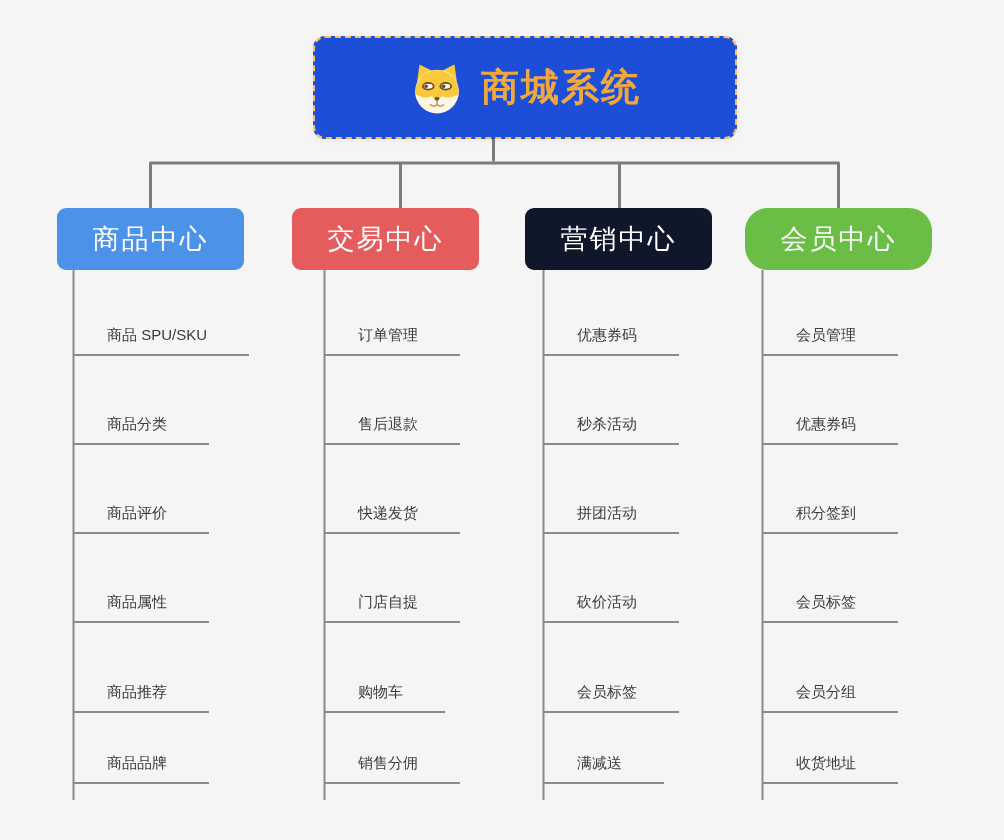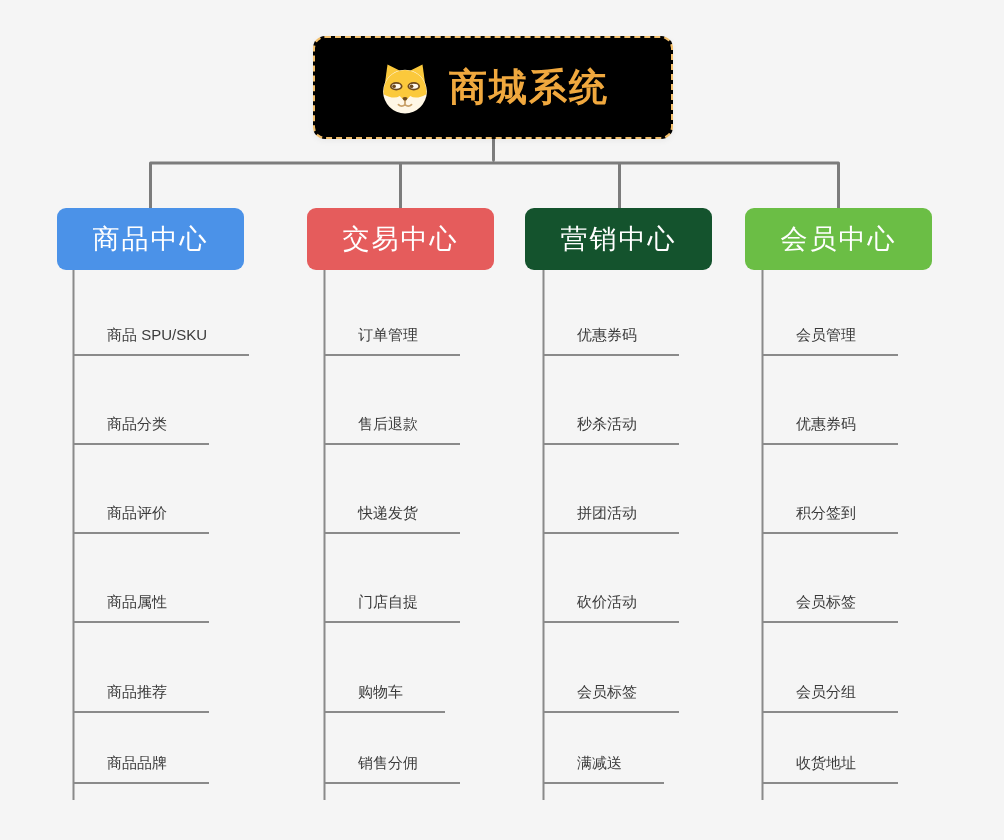--- a/index.html
+++ b/index.html
@@ -8,42 +8,42 @@
     font-family: "Liberation Sans", "DejaVu Sans", sans-serif;
     width: 1004px; height: 840px; position: relative; overflow: hidden;
   }
   .canvas { position: absolute; inset: 0; width: 1004px; height: 840px; }
 
   
   .connectors { position: absolute; left: 0; top: 0; pointer-events: none; }
 
   
   .root-node {
-    position: absolute; left: 313px; top: 36px; width: 360px; height: 103px;
-    background: #000000; border: 2px dashed #f3c06d; border-radius: 12px;
+    position: absolute; left: 313px; top: 36px; width: 424px; height: 103px;
+    background: #1d4ed8; border: 2px dashed #f3c06d; border-radius: 12px;
     display: flex; align-items: center; justify-content: center;
     box-shadow: 0 2px 6px rgba(0,0,0,0.05);
   }
   .root-node .dog-icon { width: 56px; height: 56px; margin-right: 16px; flex: 0 0 auto; }
   .root-title {
     font-size: 38px; font-weight: 600; color: #f0a83e; letter-spacing: 2px;
     white-space: nowrap;
   }
 
   
   .branch-node {
     position: absolute; top: 208px; width: 187px; height: 62px;
     border-radius: 9px; color: #ffffff; font-size: 27px; letter-spacing: 2px;
     display: flex; align-items: center; justify-content: center;
     white-space: nowrap; cursor: pointer;
   }
   .branch-0 .branch-node { left: 57px; }
-  .branch-1 .branch-node { left: 307px; }
+  .branch-1 .branch-node { left: 292px; }
   .branch-2 .branch-node { left: 525px; }
-  .branch-3 .branch-node { left: 745px; }
+  .branch-3 .branch-node { left: 745px; border-radius: 23px; }
 
   
   .children { position: absolute; top: 0; height: 840px; width: 0; }
   .branch-0 .children { left: 73px; }
   .branch-1 .children { left: 324px; }
   .branch-2 .children { left: 543px; }
   .branch-3 .children { left: 762px; }
 
   .child {
     position: absolute; left: 0; transform: translateY(-100%);
@@ -109,21 +109,21 @@
       <div class="child">订单管理</div>
       <div class="child">售后退款</div>
       <div class="child">快递发货</div>
       <div class="child">门店自提</div>
       <div class="child">购物车</div>
       <div class="child">销售分佣</div>
     </div>
   </div>
 
   <div class="branch branch-2">
-    <div class="branch-node" style="background-color: #14532d;">营销中心</div>
+    <div class="branch-node" style="background-color: #0f172a;">营销中心</div>
     <div class="children">
       <div class="child">优惠券码</div>
       <div class="child">秒杀活动</div>
       <div class="child">拼团活动</div>
       <div class="child">砍价活动</div>
       <div class="child">会员标签</div>
       <div class="child">满减送</div>
     </div>
   </div>
 

